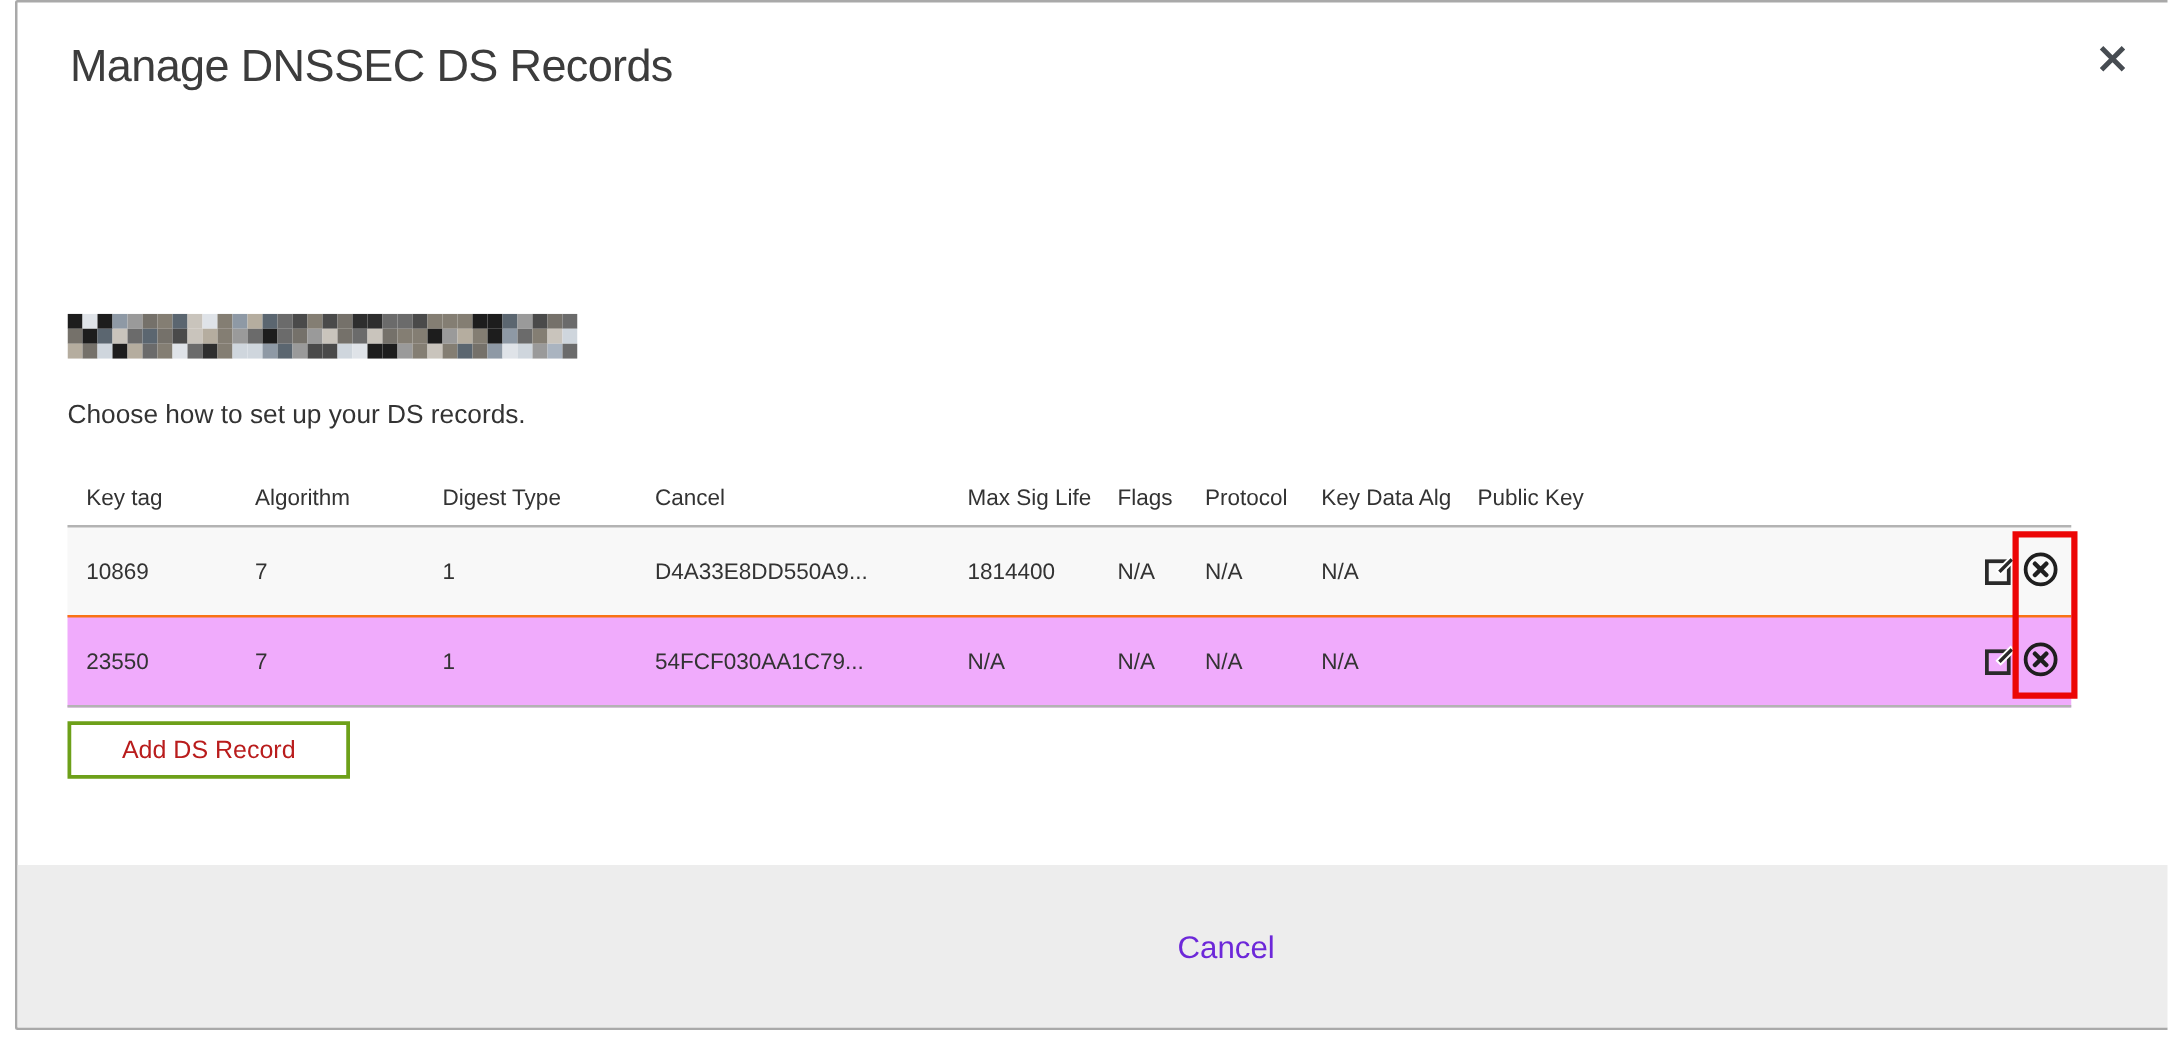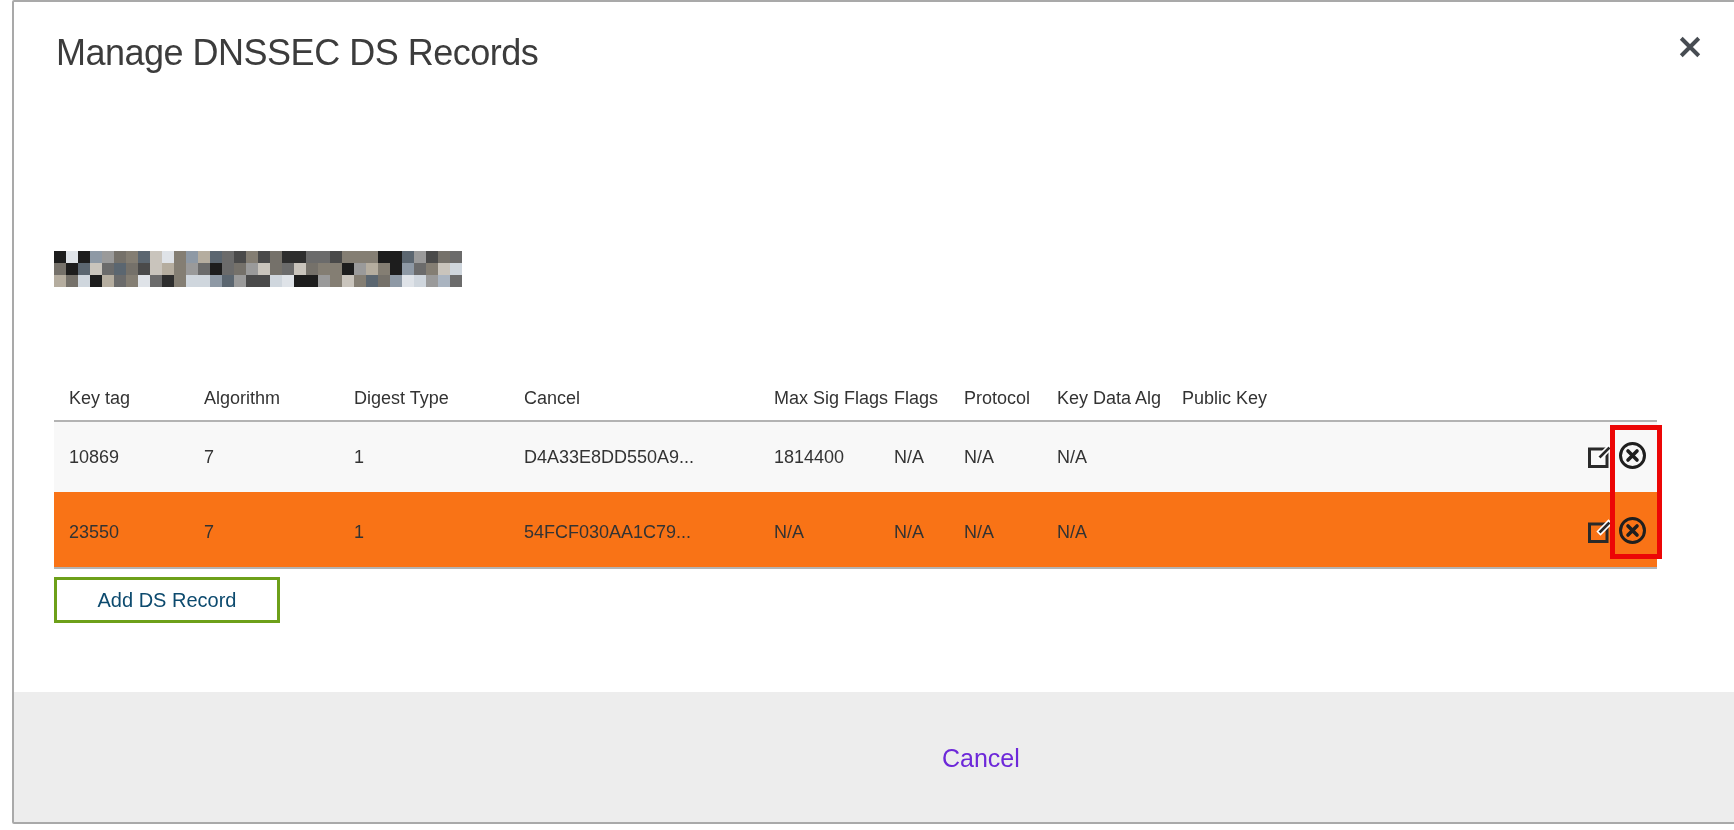--- a/index.html
+++ b/index.html
@@ -12,26 +12,26 @@
   .mosaic{position:absolute;left:40px;top:249px;width:408px;height:36px;display:flex;flex-wrap:wrap;overflow:hidden;}
   .mosaic span{width:12px;height:12px;display:block;}
 
   .instruction{position:absolute;left:40px;top:318px;font-size:21px;color:#333;margin:0;}
 
   .ds-table{position:absolute;left:40px;top:375px;width:1603px;}
   .trow{display:grid;grid-template-columns:150px 150px 170px 250px 120px 70px 93px 125px 1fr 78px;align-items:center;font-size:18px;}
   .trow .cell:first-child{padding-left:15px;}
   .thead{height:43px;color:#333;}
   .tbody-row1{height:70px;background:#f8f8f8;border-top:2px solid #b3b3b3;}
-  .tbody-row2{height:70px;background:#f97316;border-top:5px solid #f97316;border-bottom:2px solid #b3b3b3;}
+  .tbody-row2{height:70px;background:#f0abfc;border-top:2px solid #f97316;border-bottom:2px solid #b3b3b3;}
   .cell{white-space:nowrap;overflow:hidden;}
   .actions{display:flex;justify-content:flex-end;align-items:center;gap:4px;padding-right:10px;}
   .icon-btn{background:none;border:none;padding:0;cursor:pointer;display:flex;align-items:center;}
 
-  .add-btn{position:absolute;left:40px;top:575px;width:226px;height:46px;background:#fff;border:3px solid #6da019;color:#0c4a6e;font-size:20px;font-family:inherit;cursor:pointer;}
+  .add-btn{position:absolute;left:40px;top:575px;width:226px;height:46px;background:#fff;border:3px solid #6da019;color:#b91c1c;font-size:20px;font-family:inherit;cursor:pointer;}
 
   .footer{position:absolute;left:0;right:0;top:690px;bottom:0;background:#ededed;}
   .save-btn{position:absolute;left:726px;top:33px;width:176px;height:68px;background:#5f9c08;border:none;border-radius:2px;color:#fff;font-size:25px;font-family:inherit;cursor:pointer;}
   .cancel-link{position:absolute;left:928px;top:52px;font-size:25px;color:#6d28d9;text-decoration:none;cursor:pointer;}
 
   .red-annotation{position:absolute;left:1596px;top:423px;width:42px;height:124px;border:5px solid #ec0606;pointer-events:none;z-index:5;}
 </style>
 </head>
 <body>
 
@@ -145,29 +145,30 @@
       <span style="background: rgb(91, 102, 112);"></span>
       <span style="background: rgb(117, 113, 106);"></span>
       <span style="background: rgb(142, 153, 165);"></span>
       <span style="background: rgb(223, 227, 232);"></span>
       <span style="background: rgb(207, 214, 221);"></span>
       <span style="background: rgb(154, 154, 154);"></span>
       <span style="background: rgb(170, 180, 192);"></span>
       <span style="background: rgb(107, 107, 107);"></span>
     </div>
 
+  <p class="instruction">Choose how to set up your DS records.</p>
 
   <div class="ds-table">
 
     <div class="trow thead">
       <div class="cell">Key tag</div>
       <div class="cell">Algorithm</div>
       <div class="cell">Digest Type</div>
       <div class="cell">Cancel</div>
-      <div class="cell">Max Sig Flags</div>
+      <div class="cell">Max Sig Life</div>
       <div class="cell">Flags</div>
       <div class="cell">Protocol</div>
       <div class="cell">Key Data Alg</div>
       <div class="cell">Public Key</div>
       <div class="cell"></div>
     </div>
 
     <div class="trow tbody-row1">
       <div class="cell">10869</div>
       <div class="cell">7</div>

